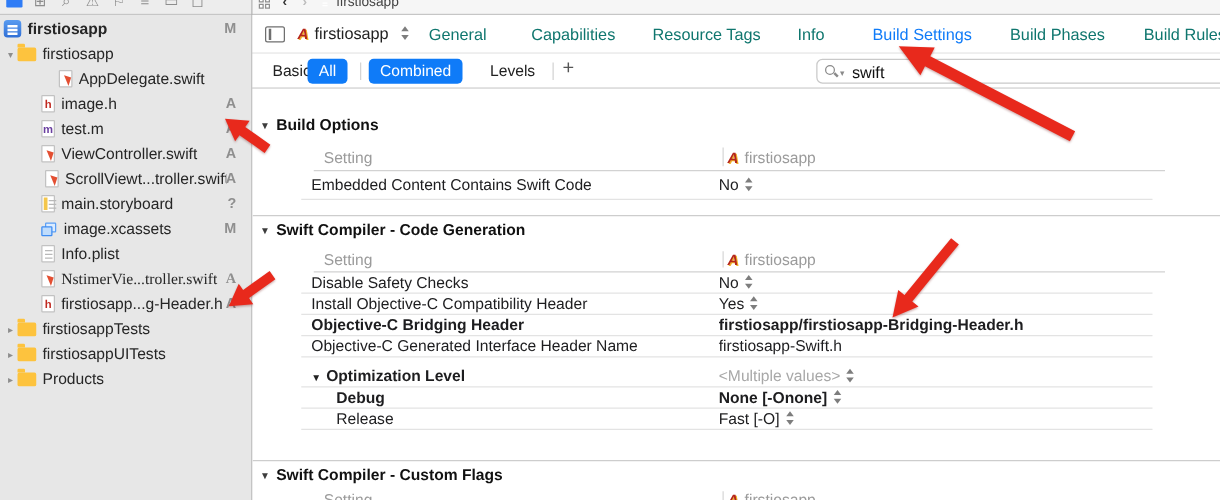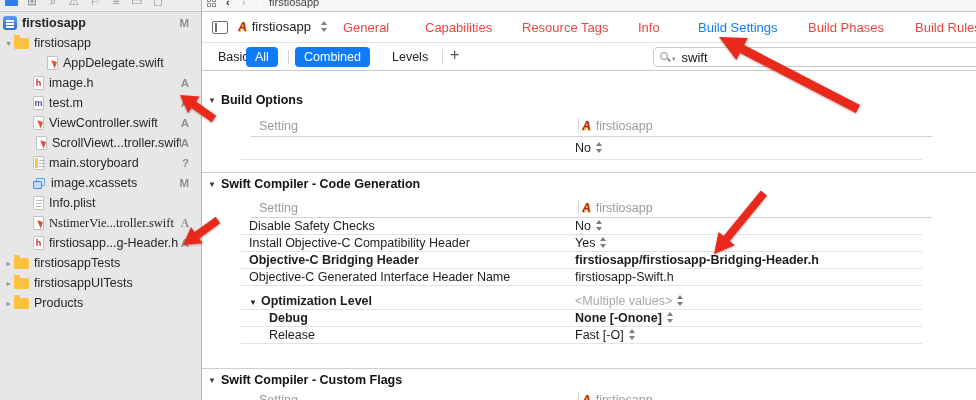--- a/index.html
+++ b/index.html
@@ -35,21 +35,21 @@
   .assets-ic{width:13px;height:11px;position:relative;flex:0 0 13px;}
   .assets-ic::before{content:"";position:absolute;left:3px;top:0;width:9px;height:8px;background:#dcecff;border:1px solid #5b9ff5;box-sizing:border-box;border-radius:1px;}
   .assets-ic::after{content:"";position:absolute;left:0;top:3px;width:9px;height:8px;background:#bfdcfc;border:1px solid #3e8cf2;box-sizing:border-box;border-radius:1px;}
   
   #tabbar{position:absolute;left:202px;top:12px;width:774px;height:30px;background:#fff;}
   #tabbar-line{position:absolute;left:202px;top:42px;width:774px;height:1px;background:#e2e2e2;}
   .panel-icon{position:absolute;left:10px;top:9px;width:14px;height:11px;border:1px solid #6f6f6f;border-radius:2px;}
   .panel-icon::before{content:"";position:absolute;left:1.5px;top:1px;bottom:1px;width:2.5px;background:#6f6f6f;}
   .target-icon{font-weight:bold;font-style:italic;font-size:12px;color:#b5251a;text-shadow:1px 1px 0 #f0b429;}
   #target-sel{position:absolute;left:36px;top:7px;display:flex;align-items:center;gap:5px;font-size:13px;color:#222;}
-  .tab{position:absolute;top:8px;font-size:13px;color:#ef4444;white-space:nowrap;}
+  .tab{position:absolute;top:8px;font-size:13px;color:#0f766e;white-space:nowrap;}
   .tab.active{color:var(--accent);}
   
   .stepper{display:inline-block;width:7px;height:11px;position:relative;margin-left:5px;vertical-align:-1px;}
   .stepper::before{content:"";position:absolute;left:0;top:0;border-left:3.5px solid transparent;border-right:3.5px solid transparent;border-bottom:4px solid #7d7d7d;}
   .stepper::after{content:"";position:absolute;left:0;bottom:0;border-left:3.5px solid transparent;border-right:3.5px solid transparent;border-top:4px solid #7d7d7d;}
   
   #filterbar{position:absolute;left:202px;top:43px;width:774px;height:27px;background:#fff;}
   #filterbar-line{position:absolute;left:202px;top:70px;width:774px;height:1px;background:#c8c8c8;}
   .scope{position:absolute;top:4px;height:20px;display:flex;align-items:center;padding:0 9px;font-size:12.5px;color:#222;border-radius:4px;}
   .scope.sel{background:var(--accent);color:#fff;}
@@ -250,20 +250,21 @@
       </div>
       <div class="thead" style="top: 44px; height: 22px;">
         <span class="setting-col">Setting</span>
         <span class="col-div"></span>
         <span class="target-col">
           <span class="target-icon">A</span>
           <span>firstiosapp</span>
         </span>
       </div>
       <div class="trow" style="top: 66px; height: 23px;">
+        <span class="rname"><span>Embedded Content Contains Swift Code</span></span>
         <span class="rvalue"><span>No</span><span class="stepper"></span></span>
       </div>
       <div class="sec-divider" style="top: 101px;"></div>
       <div class="sec-header" style="top: 106px;">
         <span class="sec-tri">▼</span>
         <span>Swift Compiler - Code Generation</span>
       </div>
       <div class="thead" style="top: 127px; height: 20px;">
         <span class="setting-col">Setting</span>
         <span class="col-div"></span>

